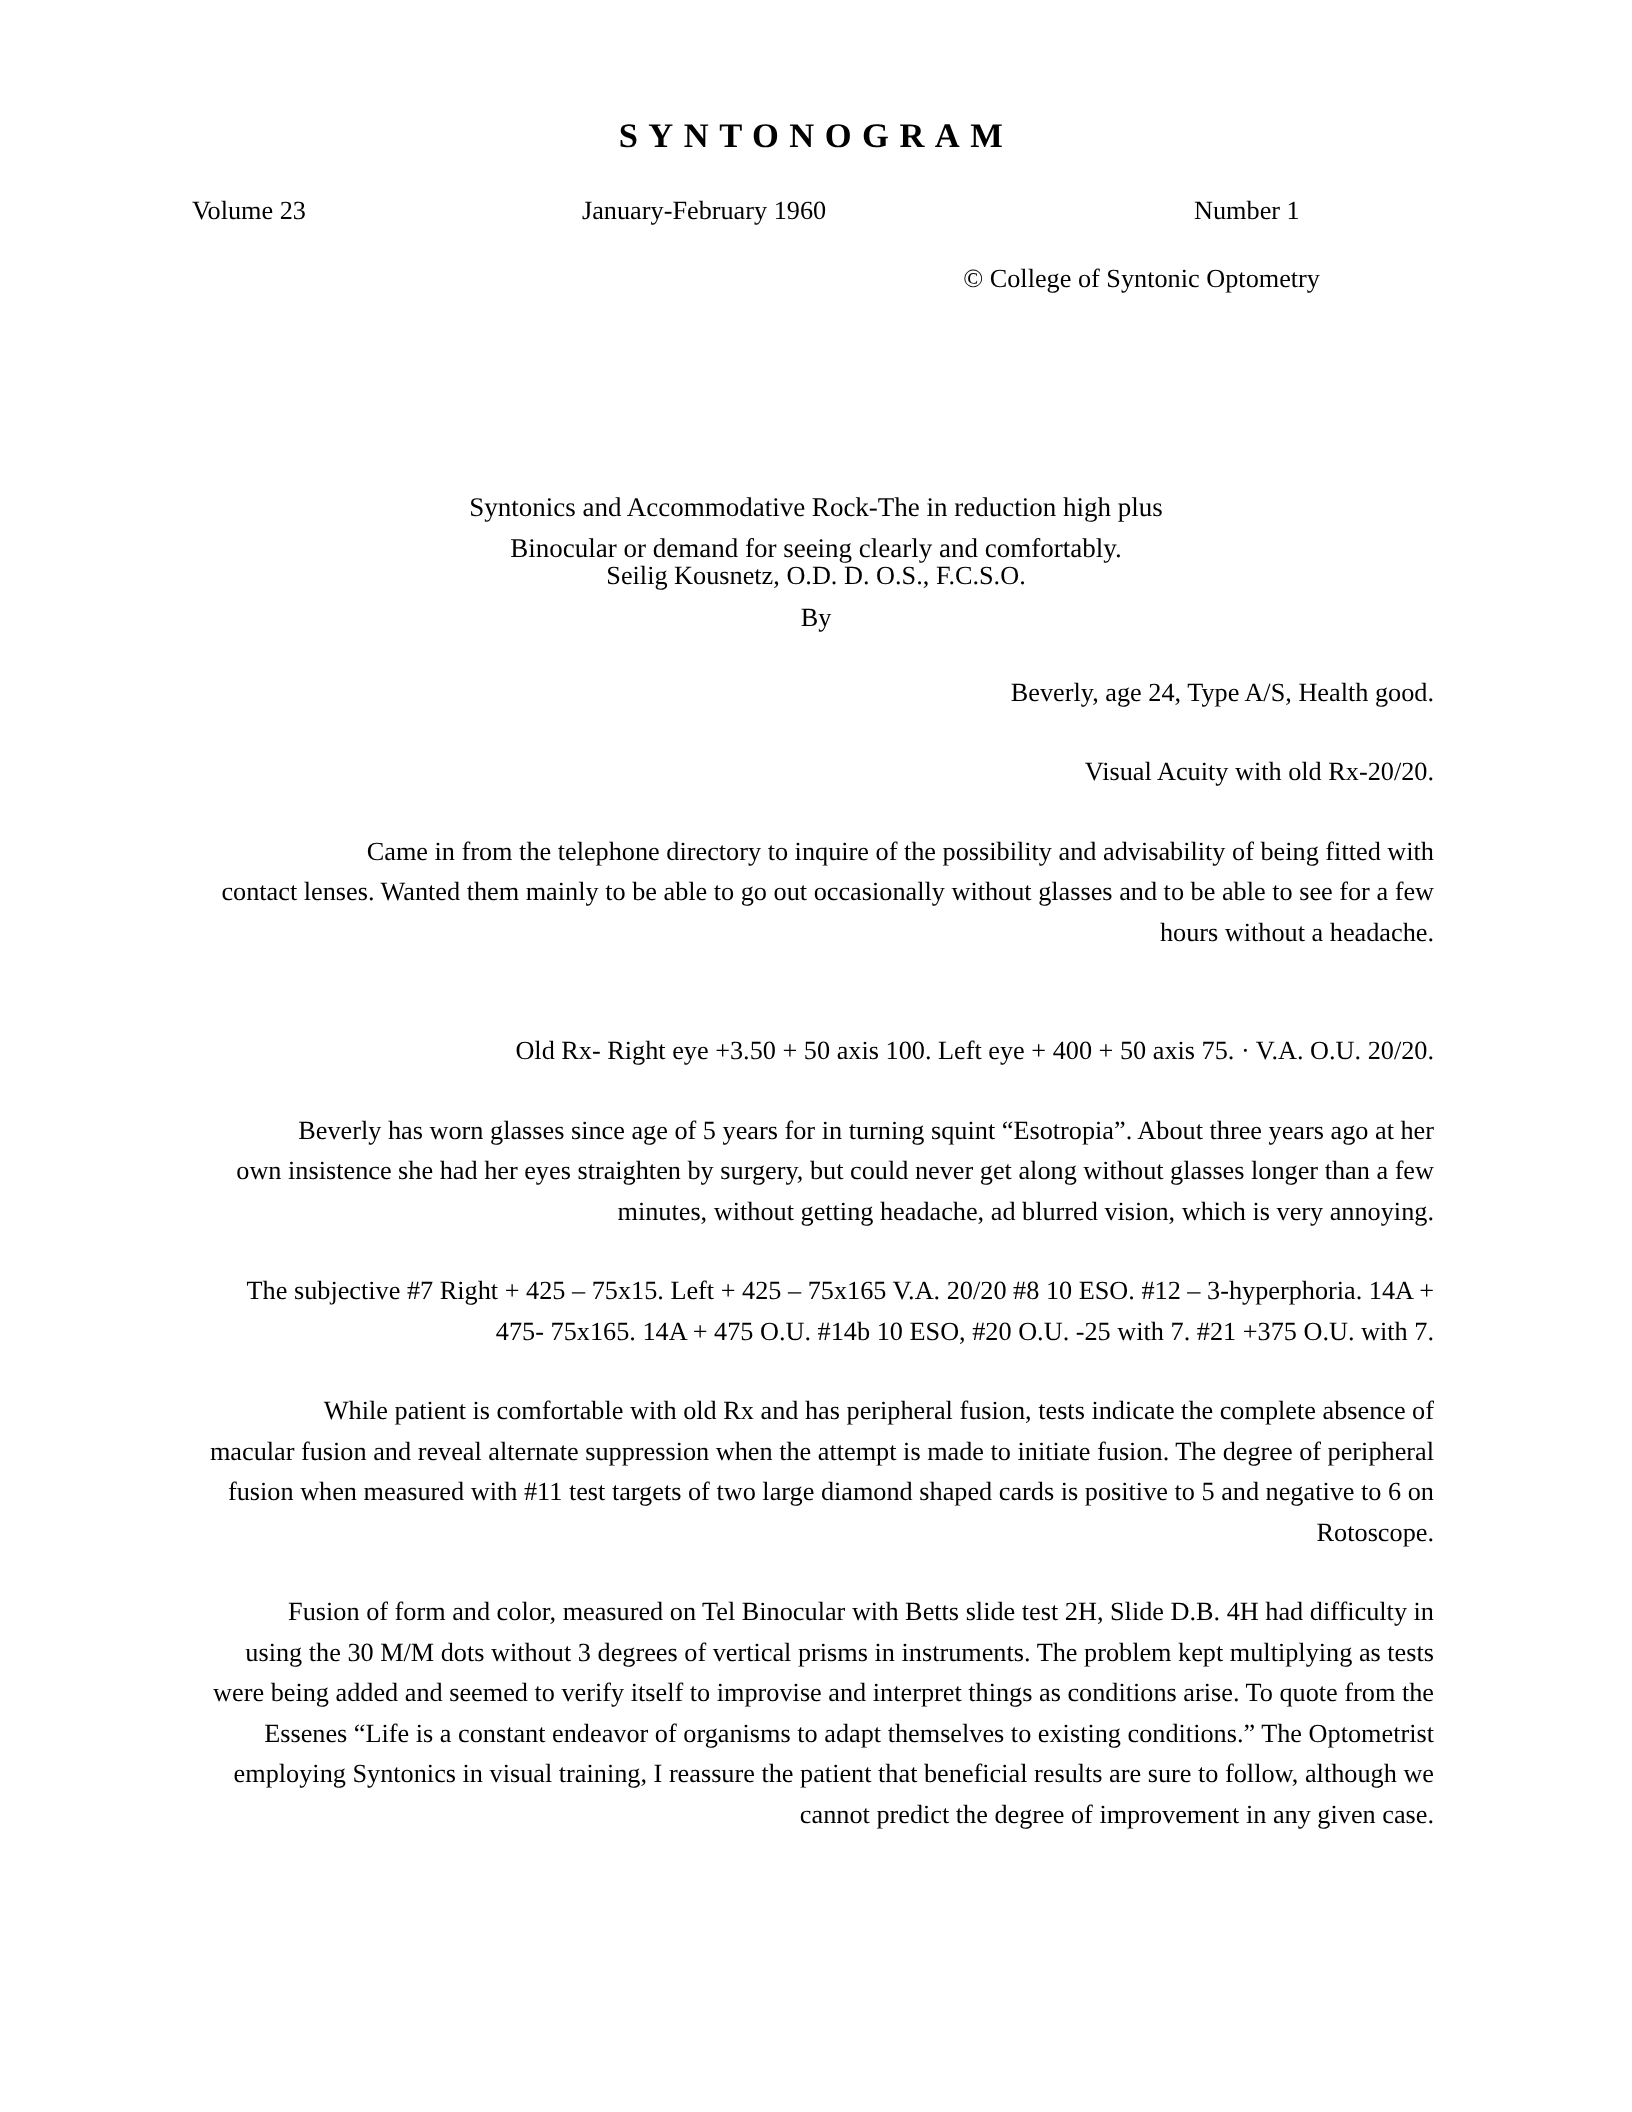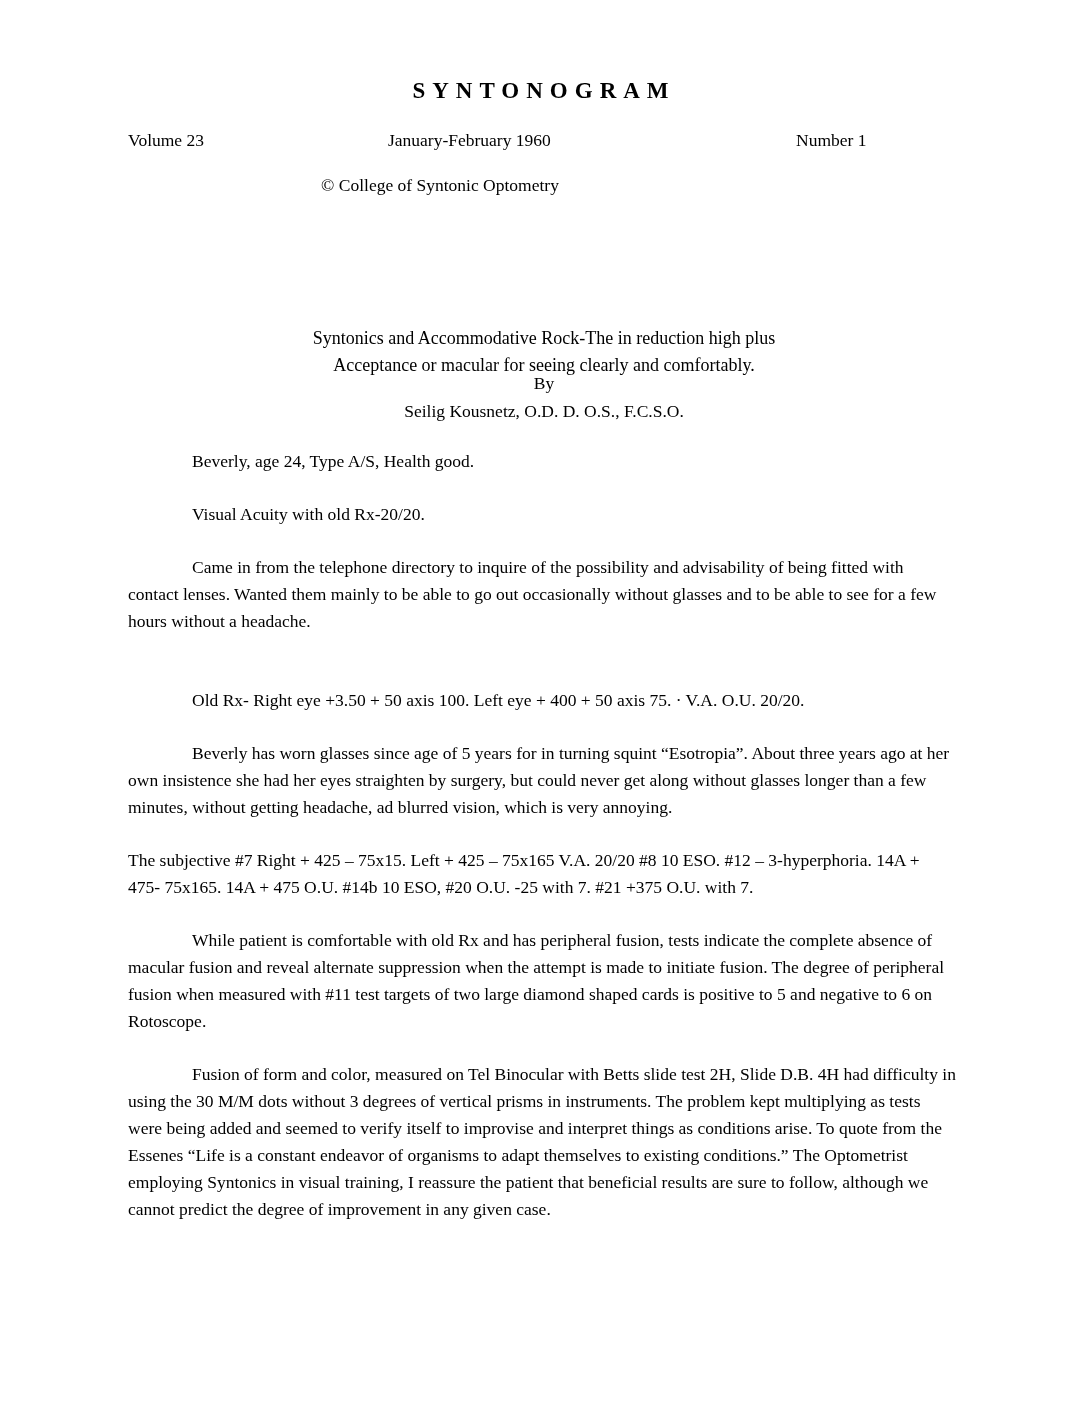--- a/index.html
+++ b/index.html
@@ -41,21 +41,21 @@
     }
     .issue-line span { position: absolute; top: 0; white-space: nowrap; }
     .issue-volume { left: 0; text-align: center; }
     .issue-date { left: 260px; }
     .issue-number { left: 640px; margin-left: 28px; }
     .copyright {
       position: absolute;
       top: 175px;
       left: 0;
       width: 880px;
-      text-align: center;
+      text-align: right;
     }
     .article-title {
       position: absolute;
       top: 281px;
       left: 0;
       width: 1088px;
       text-align: center;
       line-height: 27px;
       font-size: 18px;
       margin-top: 44px;
@@ -71,21 +71,21 @@
     .body {
       position: absolute;
       left: 128px;
       top: 448px;
       width: 828px;
     }
     .para {
       margin: 0;
       line-height: 27px;
       text-indent: 64px;
-      text-align: left;
+      text-align: right;
     }
     .para.noindent { text-indent: 0; }
     .gap { height: 26px; }
   </style>
 </head>
 <body>
 
 <div class="page">
 
   <div class="masthead-title">SYNTONOGRAM</div>
@@ -93,26 +93,26 @@
   <div class="issue-line">
     <span class="issue-volume">Volume 23</span>
     <span class="issue-date">January-February 1960</span>
     <span class="issue-number">Number 1</span>
   </div>
 
   <div class="copyright">© College of Syntonic Optometry</div>
 
   <div class="article-title">
     <div>Syntonics and Accommodative Rock-The in reduction high plus</div>
-    <div>Acceptance or macular for seeing clearly and comfortably.</div>
+    <div>Binocular or demand for seeing clearly and comfortably.</div>
   </div>
 
   <div class="byline">
+    <div>Seilig Kousnetz, O.D. D. O.S., F.C.S.O.</div>
     <div>By</div>
-    <div>Seilig Kousnetz, O.D. D. O.S., F.C.S.O.</div>
   </div>
 
   <div class="body">
     <p class="para">Beverly, age 24, Type A/S, Health good.</p>
     <div class="gap"></div>
     <p class="para">Visual Acuity with old Rx-20/20.</p>
     <div class="gap"></div>
     <p class="para">Came in from the telephone directory to inquire of the possibility and advisability of being fitted with contact lenses.  Wanted them mainly to be able to go out occasionally without glasses and to be able to see for a few hours without a headache.</p>
     <div class="gap"></div>
     <div class="gap"></div>

